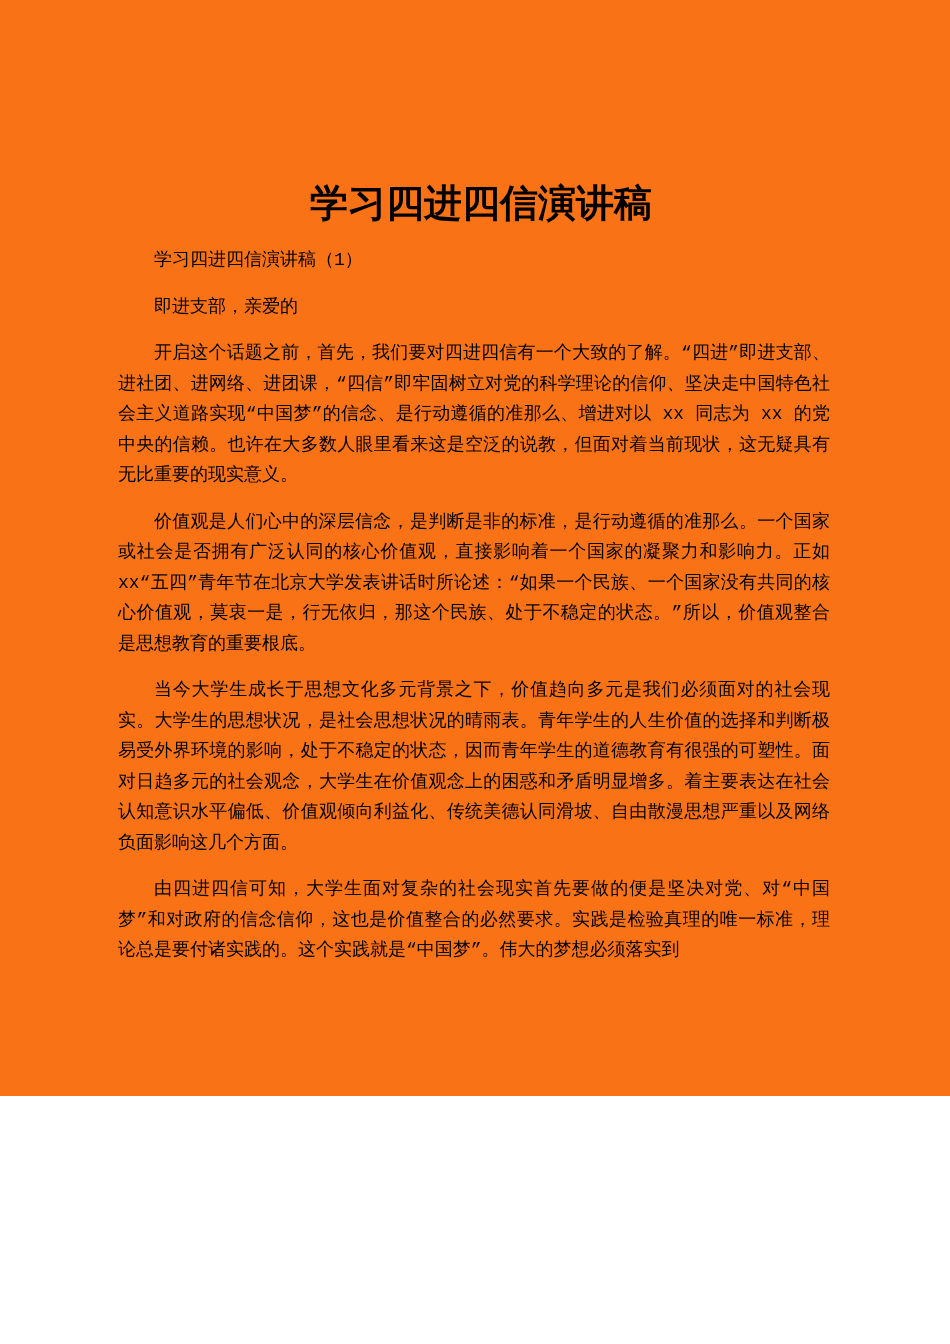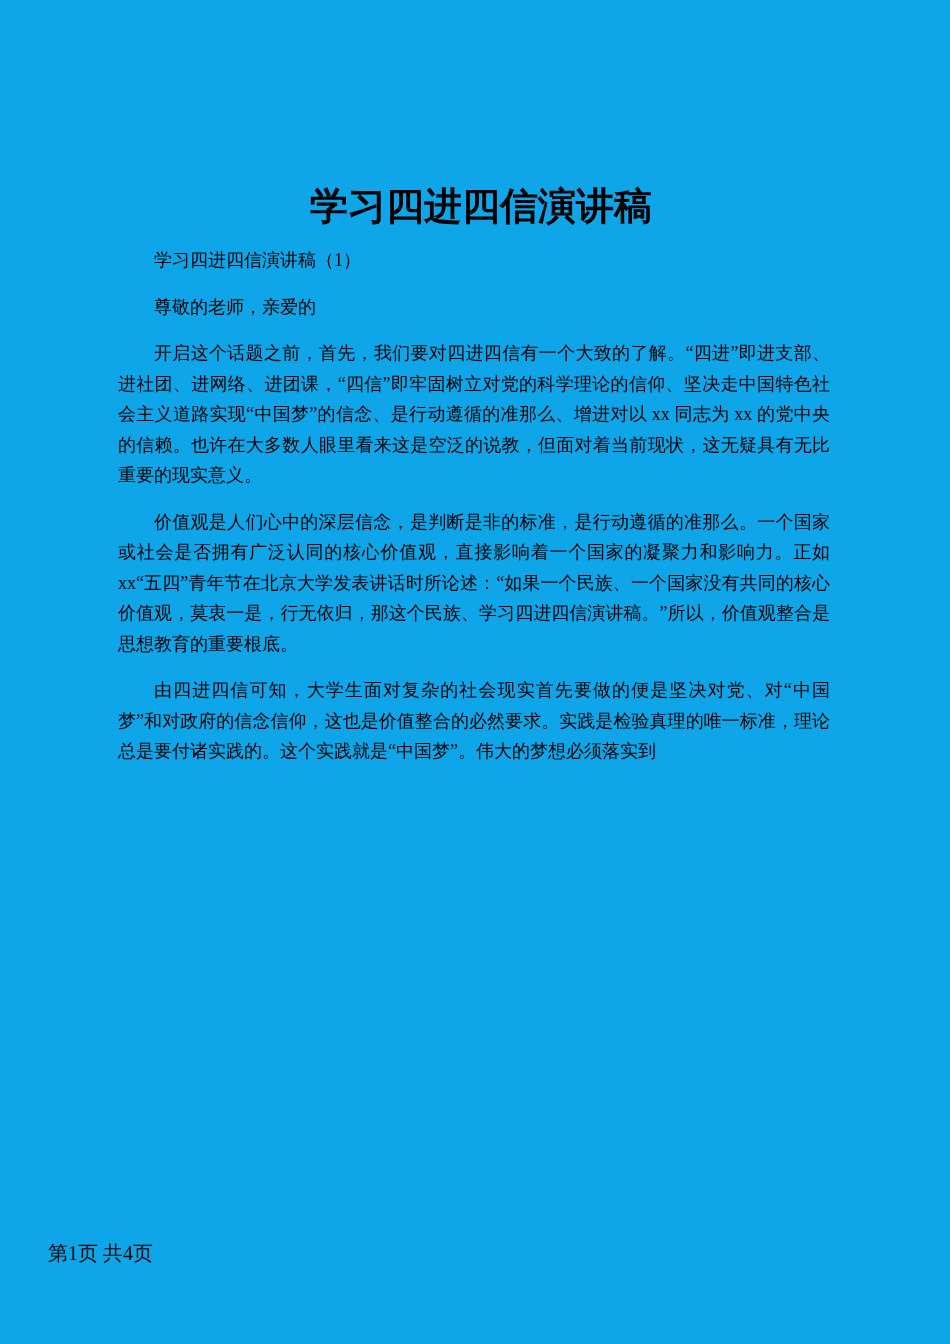--- a/index.html
+++ b/index.html
@@ -3,24 +3,24 @@
 <meta charset="utf-8">
 <style>
   html, body {
     margin: 0;
     padding: 0;
     background: #ffffff;
   }
   .page {
     position: relative;
     width: 950px;
-    height: 1344px;
-    background: #0ea5e9;
+    height: 1096px;
+    background: #f97316;
     color: #000000;
-    font-family: Liberation Serif, serif;
+    font-family: Liberation Mono, monospace;
     overflow: hidden;
   }
   .content {
     position: absolute;
     left: 102px;
     top: 183px;
     width: 744px;
   }
   .doc-title {
     margin: 0 0 13px 0;
@@ -57,23 +57,24 @@
 </head>
 <body>
 
 <div class="page">
 
   <div class="content">
     <h1 class="doc-title">学习四进四信演讲稿</h1>
 
     <div class="doc-body">
         <p>学习四进四信演讲稿（1）</p>
-        <p>尊敬的老师，亲爱的</p>
+        <p>即进支部，亲爱的</p>
         <p>开启这个话题之前，首先，我们要对四进四信有一个大致的了解。“四进”即进支部、进社团、进网络、进团课，“四信”即牢固树立对党的科学理论的信仰、坚决走中国特色社会主义道路实现“中国梦”的信念、是行动遵循的准那么、增进对以 xx 同志为 xx 的党中央的信赖。也许在大多数人眼里看来这是空泛的说教，但面对着当前现状，这无疑具有无比重要的现实意义。</p>
-        <p>价值观是人们心中的深层信念，是判断是非的标准，是行动遵循的准那么。一个国家或社会是否拥有广泛认同的核心价值观，直接影响着一个国家的凝聚力和影响力。正如 xx“五四”青年节在北京大学发表讲话时所论述：“如果一个民族、一个国家没有共同的核心价值观，莫衷一是，行无依归，那这个民族、学习四进四信演讲稿。”所以，价值观整合是思想教育的重要根底。</p>
+        <p>价值观是人们心中的深层信念，是判断是非的标准，是行动遵循的准那么。一个国家或社会是否拥有广泛认同的核心价值观，直接影响着一个国家的凝聚力和影响力。正如 xx“五四”青年节在北京大学发表讲话时所论述：“如果一个民族、一个国家没有共同的核心价值观，莫衷一是，行无依归，那这个民族、处于不稳定的状态。”所以，价值观整合是思想教育的重要根底。</p>
+        <p>当今大学生成长于思想文化多元背景之下，价值趋向多元是我们必须面对的社会现实。大学生的思想状况，是社会思想状况的晴雨表。青年学生的人生价值的选择和判断极易受外界环境的影响，处于不稳定的状态，因而青年学生的道德教育有很强的可塑性。面对日趋多元的社会观念，大学生在价值观念上的困惑和矛盾明显增多。着主要表达在社会认知意识水平偏低、价值观倾向利益化、传统美德认同滑坡、自由散漫思想严重以及网络负面影响这几个方面。</p>
         <p>由四进四信可知，大学生面对复杂的社会现实首先要做的便是坚决对党、对“中国梦”和对政府的信念信仰，这也是价值整合的必然要求。实践是检验真理的唯一标准，理论总是要付诸实践的。这个实践就是“中国梦”。伟大的梦想必须落实到</p>
       </div>
   </div>
 
   <div class="page-footer">
     <span>第1页  共4页</span>
   </div>
 
 </div>
 

